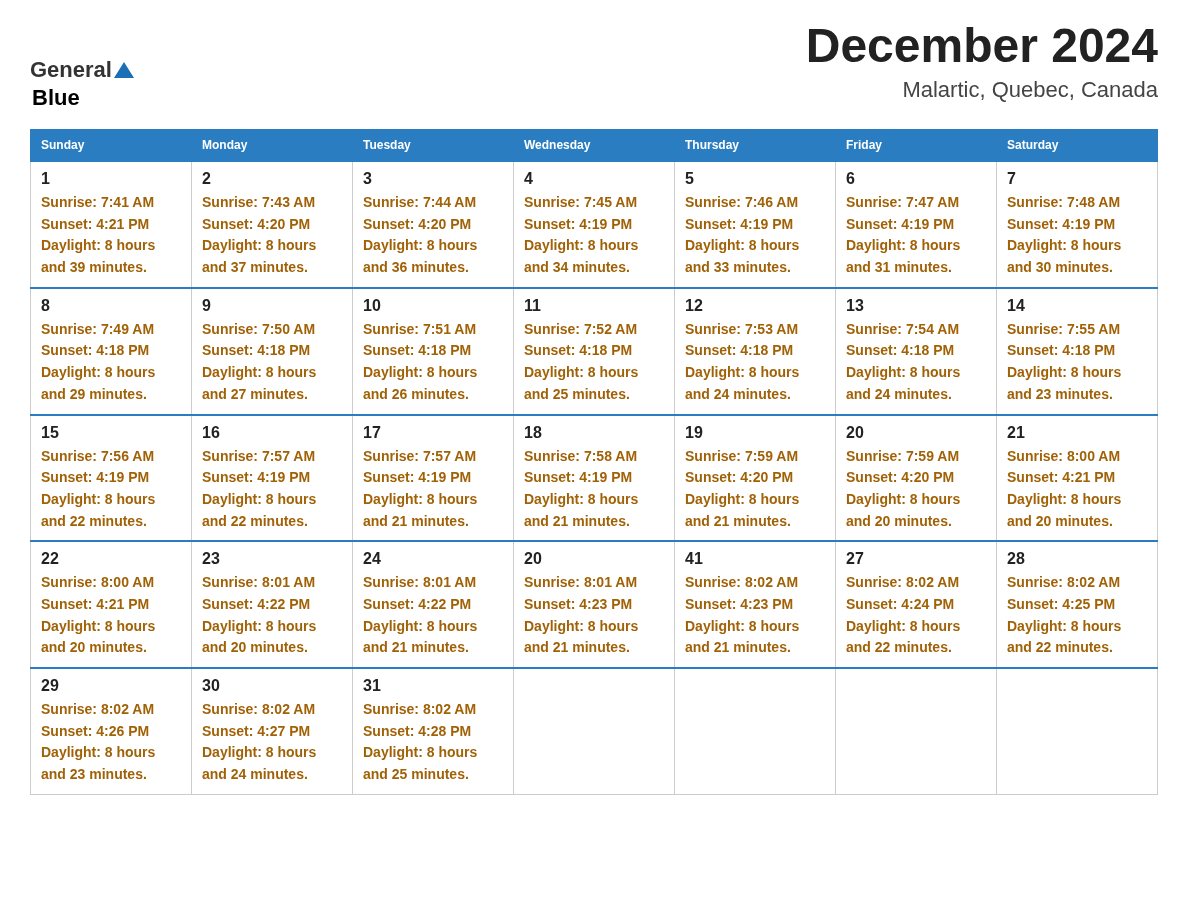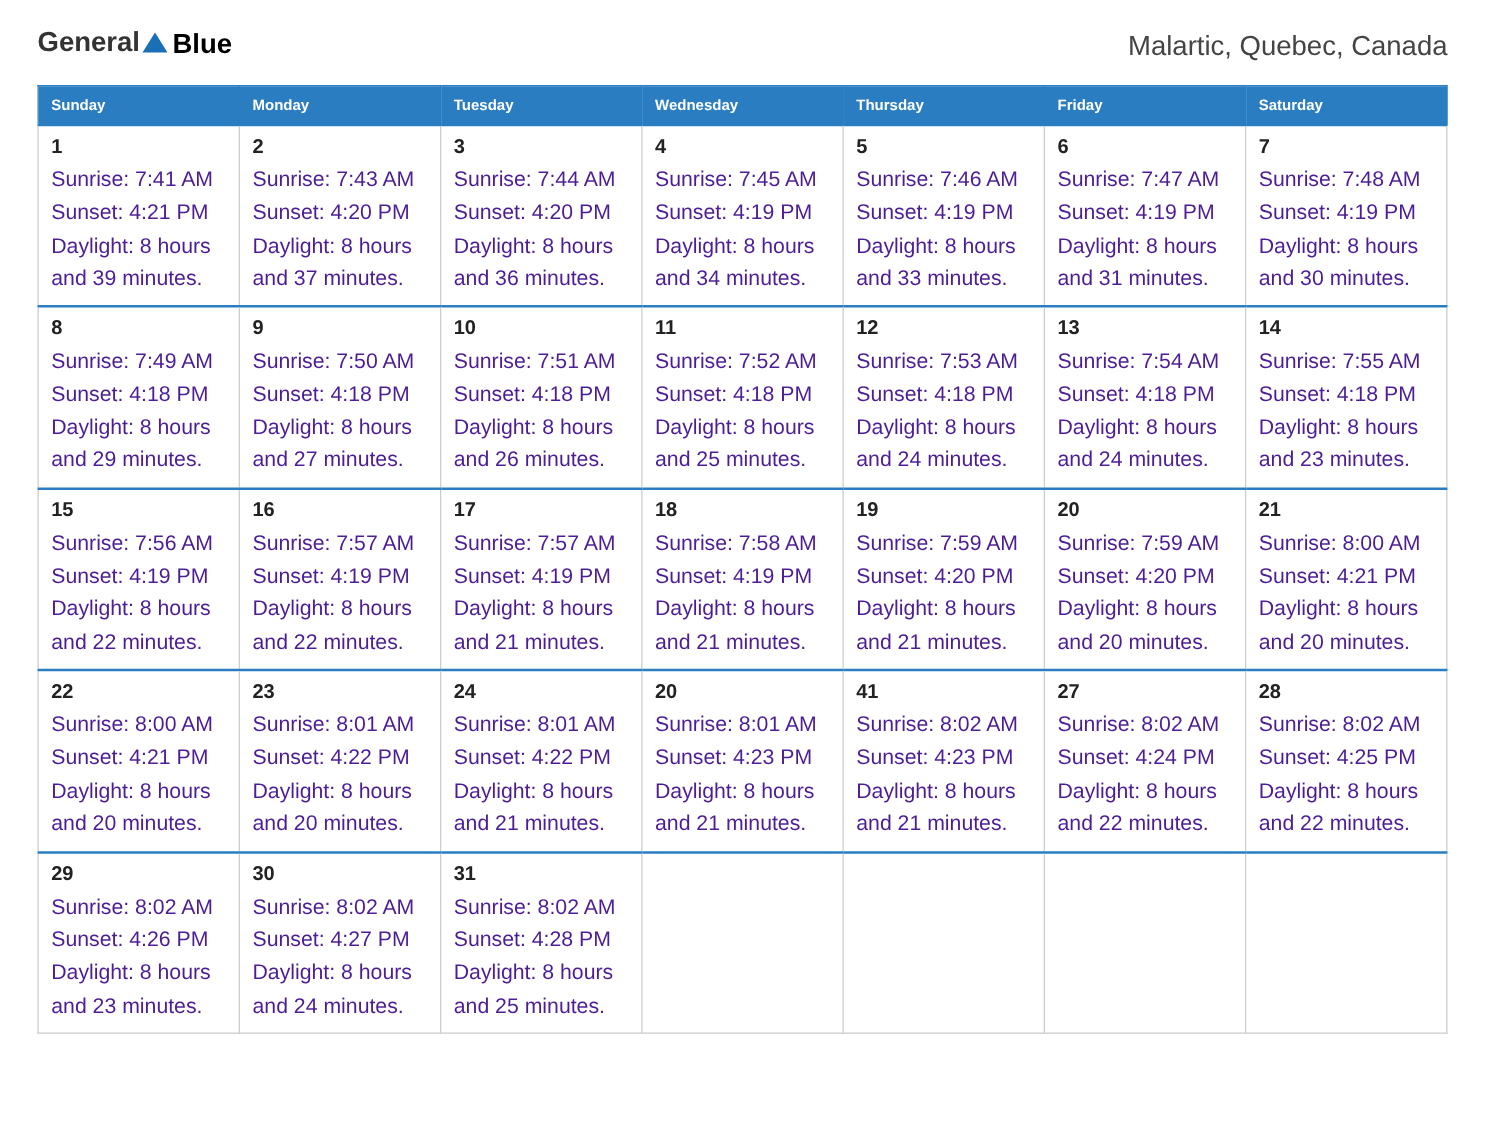--- a/index.html
+++ b/index.html
@@ -11,22 +11,23 @@
       min-height: 918px;
     }
     .header-area {
       display: flex;
       justify-content: space-between;
       align-items: flex-start;
       margin-bottom: 18px;
     }
     .logo {
       display: flex;
-      flex-direction: row;
-      align-items: center;
+      flex-direction: column;
+      align-items: flex-start;
+      margin-top: 37px;
     }
     .logo-text {
       display: flex;
       align-items: center;
       font-size: 22px;
       font-weight: bold;
       color: #333;
     }
     .logo-general { color: #333; }
     .logo-triangle {
@@ -81,23 +82,24 @@
       height: 110px;
     }
     .day-num {
       font-size: 16px;
       font-weight: bold;
       color: #222;
       display: block;
       margin-bottom: 4px;
     }
     .day-info {
-      font-size: 17px;
+      font-size: 14px;
       line-height: 1.55;
-      color: #4c1d95;
+      color: #a16207;
+      font-weight: bold;
     }
     tr td {
       border-top: 2px solid #2a7dc0;
     }
     tr:not(:first-child) td {
       border-top: 2px solid #2a7dc0;
     }
     td:not(:last-child) {
       border-right: 1px solid #ccc;
     }
@@ -107,20 +109,21 @@
 
 <div class="header-area">
   <div class="logo">
     <div class="logo-text">
       <span class="logo-general">General</span>
       <span class="logo-triangle"></span>
     </div>
     <div class="logo-subtitle">Blue</div>
   </div>
   <div class="title-area">
+    <div class="month-year">December 2024</div>
     <div class="location">Malartic, Quebec, Canada</div>
   </div>
 </div>
 
 <table>
   <thead>
     <tr>
       <th>Sunday</th>
       <th>Monday</th>
       <th>Tuesday</th>

